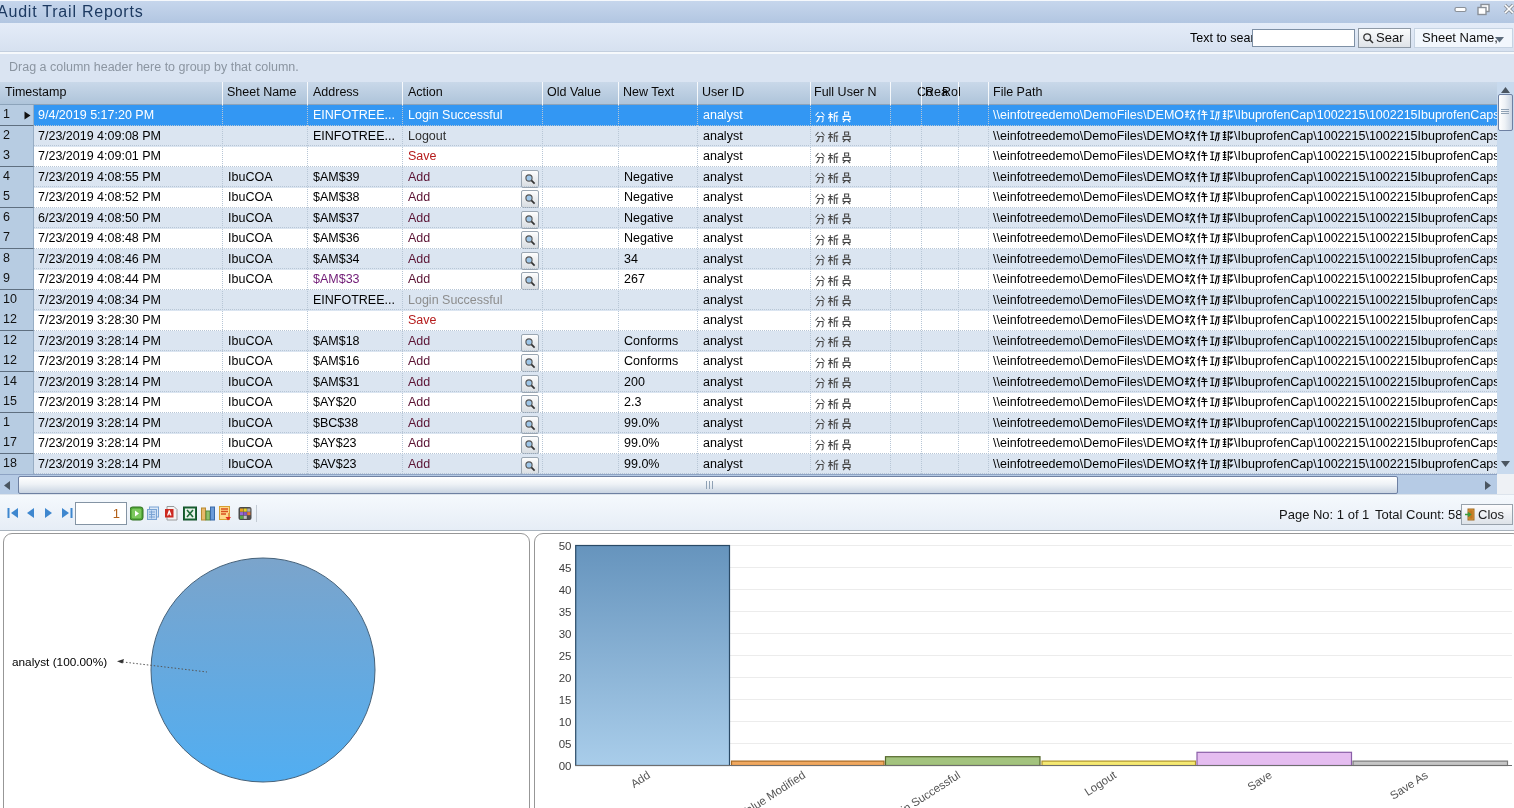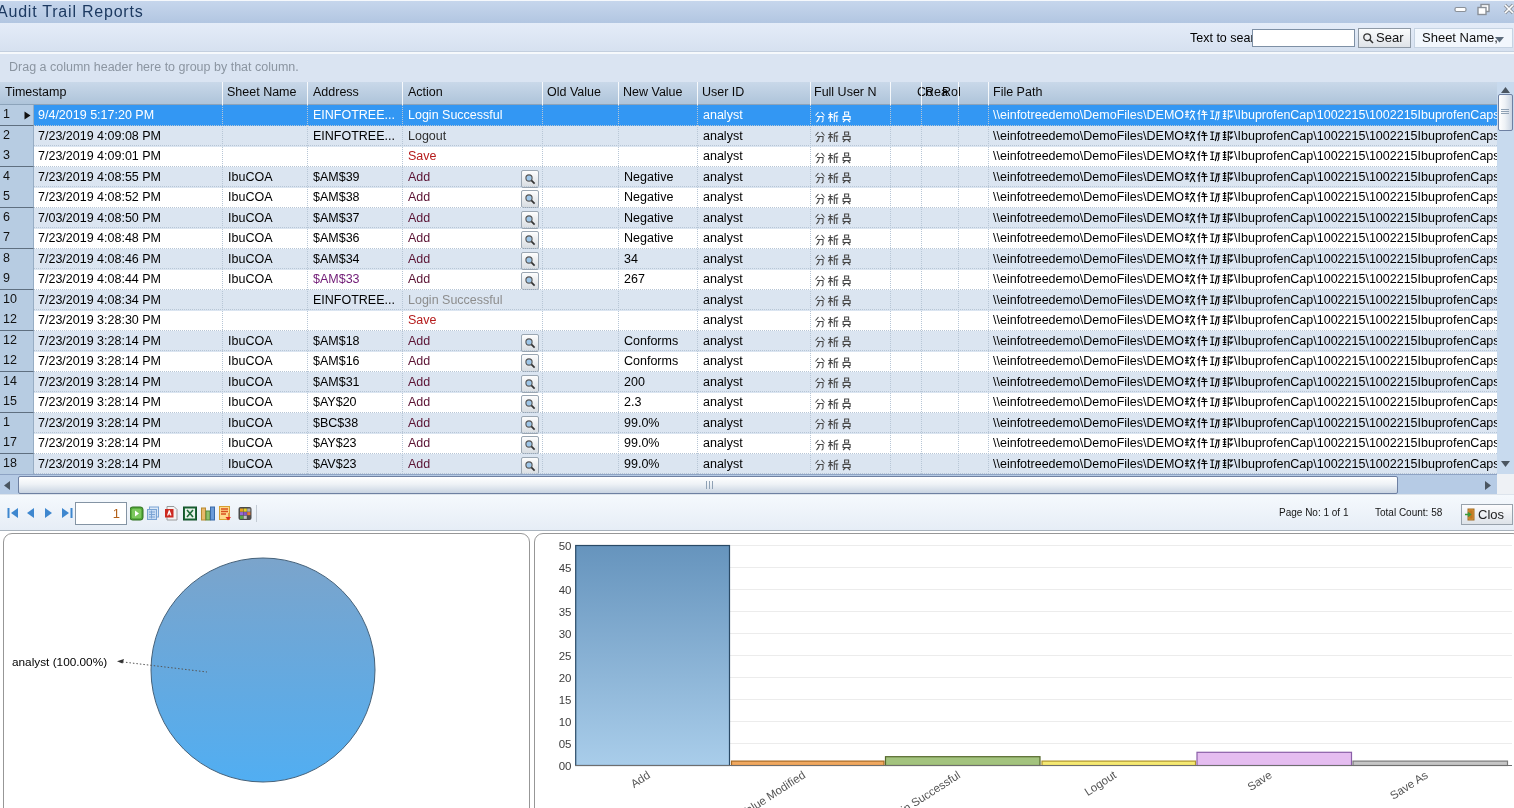--- a/index.html
+++ b/index.html
@@ -47,21 +47,21 @@
 #corner{left:1497px;top:474px;width:17px;height:20px;background:#eef1f5}
 .thumbv{position:absolute;left:1px;top:12px;width:14.5px;height:37px;background:linear-gradient(90deg,#ffffff,#eef2f6 45%,#c9d4e2);
   border:1px solid #6e80a2;border-radius:2px}
 .thumbh{position:absolute;left:18px;top:1px;width:1380px;height:17.5px;background:linear-gradient(#ffffff,#eef2f6 45%,#c9d4e2);
   border:1px solid #6e80a2;border-radius:2px}
 
 #pager{left:0;top:494px;width:1514px;height:37px;background:linear-gradient(#f5f9fd,#e6edf6);
   border-bottom:1px solid #a8b2bc;border-top:1px solid #dde4ec}
 #pagebox{position:absolute;left:75px;top:7px;width:52px;height:23px;background:#fff;border:1px solid #8494a4;
   font-size:13px;color:#b36018;text-align:right;padding-right:6px;line-height:21px}
-#pager .ptxt{position:absolute;top:12px;font-size:10px;color:#151515}
+#pager .ptxt{position:absolute;top:12px;font-size:13px;color:#151515}
 #closbtn{position:absolute;left:1461px;top:9px;width:52px;height:21px;border:1px solid #98a2ac;
   background:linear-gradient(#fdfdfe,#dde2e8);font-size:13px;color:#222;line-height:19px;padding-left:16px;overflow:hidden}
 #psep{position:absolute;left:256px;top:10px;width:1px;height:17px;background:#c3cbd4}
 
 .panel{position:absolute;background:#fff;border:1.5px solid #979797;border-radius:9px}
 #pie-lab{left:12px;top:655px;font-size:11.8px;color:#000}
 svg{display:block}
 .cjk{display:inline-block;vertical-align:-2px}
 </style></head><body>
 <svg width="0" height="0" style="position:absolute">
@@ -120,21 +120,21 @@
       </svg></span>
 </div>
 <div class="abs" id="gwhite"></div>
 <div class="abs" id="group">Drag a column header here to group by that column.</div>
 <div class="abs" id="ghead">
     <span style="left:5px">Timestamp</span>
     <span style="left:227px">Sheet Name</span>
     <span style="left:313px">Address</span>
     <span style="left:408px">Action</span>
     <span style="left:547px">Old Value</span>
-    <span style="left:623px">New Value</span>
+    <span style="left:623px">New Text</span>
     <span style="left:702px">User ID</span>
     <span style="left:814px">Full User N</span>
     <span style="left:942px">Rol</span>
     <span style="left:925px">Rea</span>
     <span style="left:917px">Co</span>
     <span style="left:993px">File Path</span>
     <i style="left:222px"></i>
     <i style="left:307px"></i>
     <i style="left:402px"></i>
     <i style="left:542px"></i>
@@ -249,21 +249,21 @@
       <span style="left:993px;color:#000;width:504px;overflow:hidden">\\einfotreedemo\DemoFiles\DEMO<svg class="cjk" width="50" height="12" viewBox="0 0 50 12">
           <use href="#c-ruan" x="0"></use>
           <use href="#c-jian" x="12.6"></use>
           <use href="#c-gong" x="25.2"></use>
           <use href="#c-neng" x="37.8"></use>
         </svg>\IbuprofenCap\1002215\1002215IbuprofenCapsu</span>
     </div>
     <div class="row" style="top:102.5px">
       <div class="alt"></div>
       <div class="ind">6</div>
-      <span style="left:38px;color:#000">7/03/2019 4:08:50 PM</span>
+      <span style="left:38px;color:#000">6/23/2019 4:08:50 PM</span>
       <span style="left:228px;color:#000">IbuCOA</span>
       <span style="left:313px;color:#000">$AM$37</span>
       <span style="left:408px;color:#5a1333">Add</span>
       <span class="mag"><svg width="14" height="14" viewBox="0 0 14 14" style="position:absolute;left:1px;top:1px">
           <circle cx="6" cy="6" r="3.1" fill="#9ec6e8" stroke="#555" stroke-width="1.1"></circle>
           <line x1="8.4" y1="8.4" x2="11.6" y2="11.6" stroke="#333" stroke-width="1.7"></line>
         </svg></span>
       <span style="left:624px;color:#000">Negative</span>
       <span style="left:703px;color:#000">analyst</span>
       <span style="left:814px;top:4.5px;color:#474747"><svg class="cjk" width="40" height="12" viewBox="0 0 40 12">

